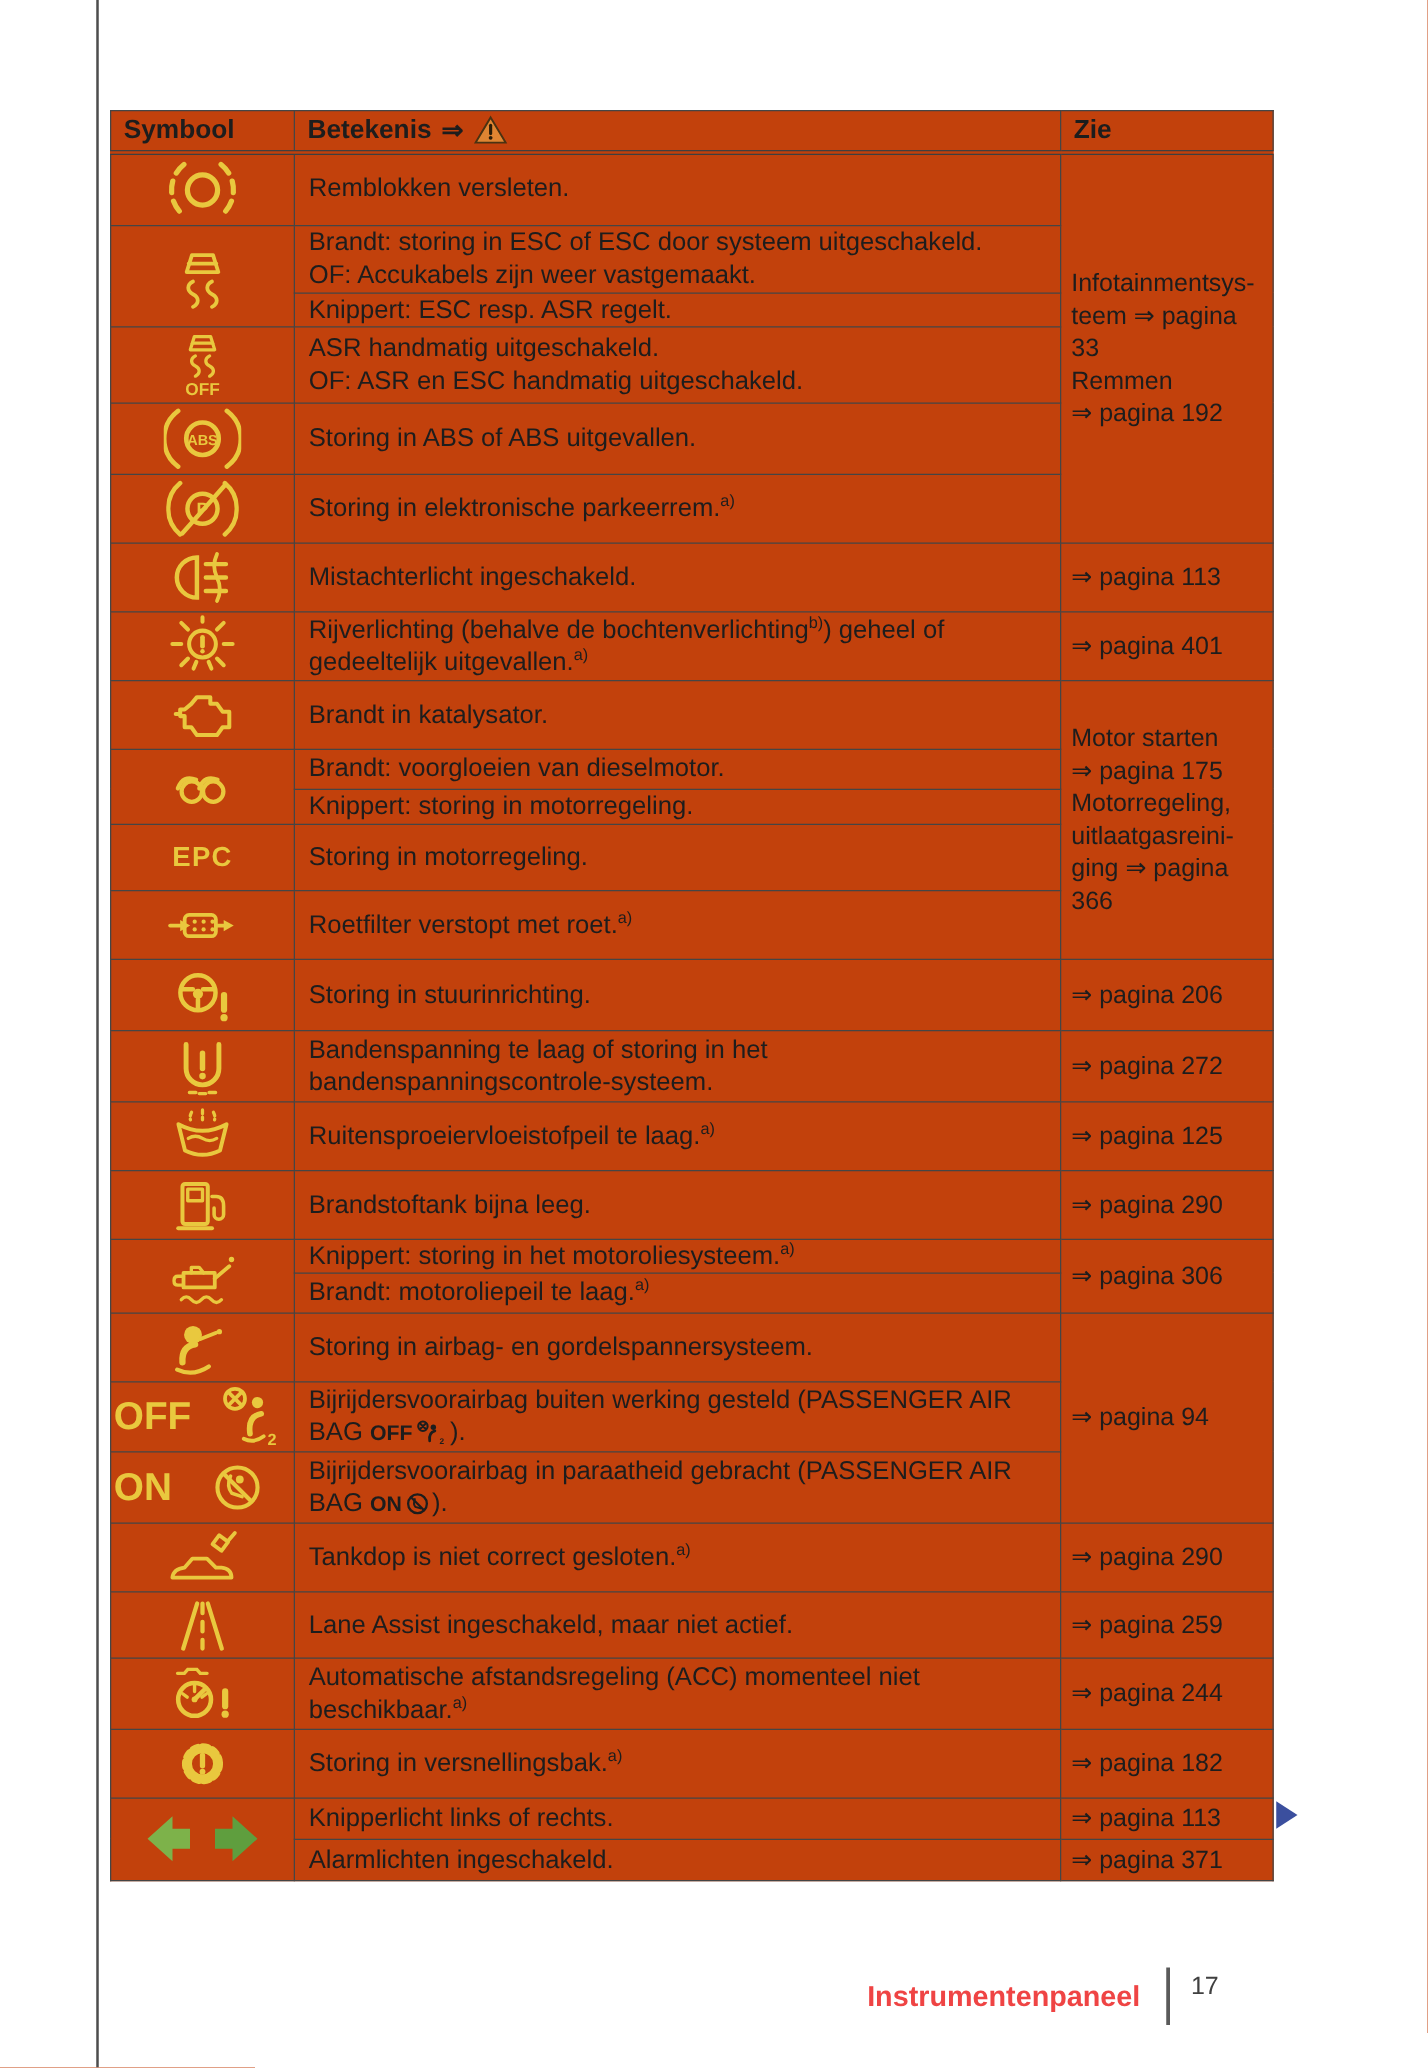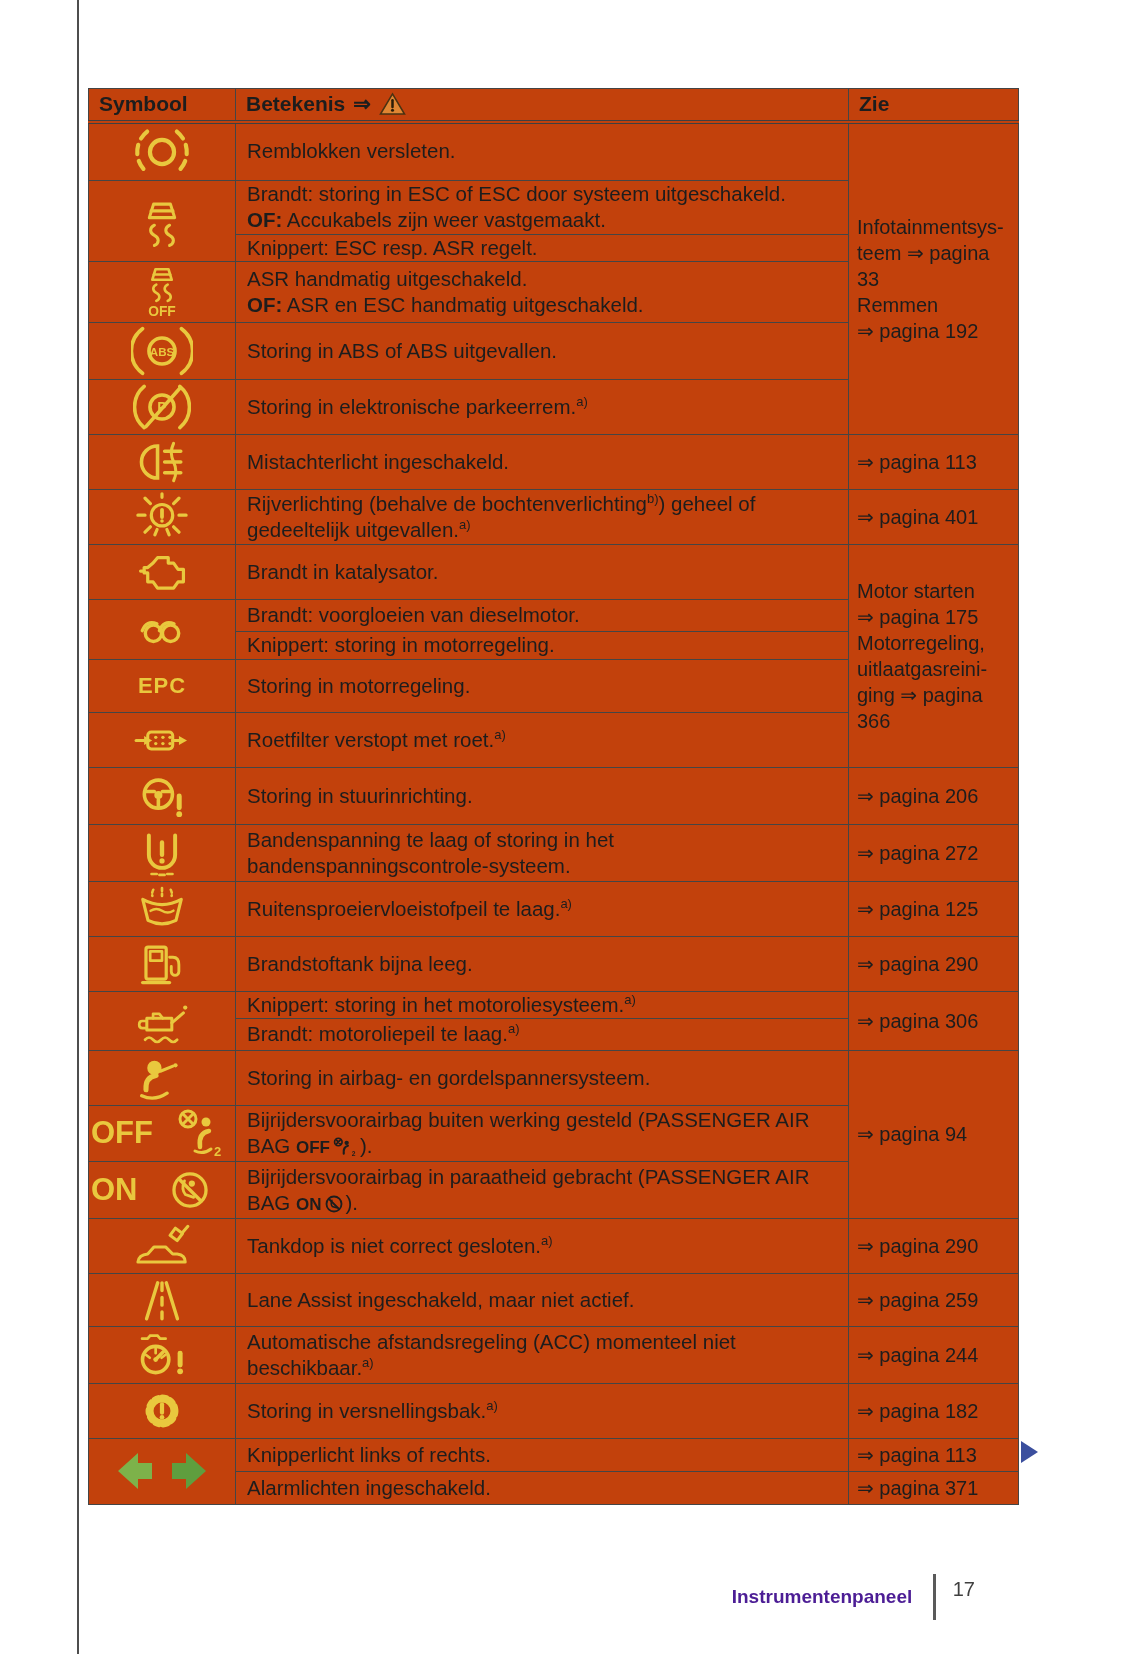--- a/index.html
+++ b/index.html
@@ -16,30 +16,30 @@
   .doc th{
     font-size:21px;font-weight:bold;text-align:left;padding:2px 10px;
     border-bottom:4px double #3f3f3f;vertical-align:middle;
   }
   .hdr-flex{display:flex;align-items:flex-start;gap:8px;}
   td.m{font-size:20.5px;padding:0 11px;line-height:1.28;vertical-align:middle;}
   td.see{font-size:20px;padding:3px 2px 3px 8px;line-height:1.3;vertical-align:middle;}
   td.sym{text-align:center;vertical-align:middle;color:#e9c83e;padding:2px;}
   td.sym svg{display:block;margin:0 auto;}
   sup{font-size:13px;line-height:0;}
-  b.kw{font-weight:bold;}
+  b.kw{font-weight:normal;}
   .epc-txt{font-size:22px;font-weight:bold;letter-spacing:1px;}
   .onoff{display:flex;align-items:center;justify-content:center;gap:9px;}
   .onoff .big{font-size:31px;font-weight:bold;letter-spacing:0;}
   .inl-kw{font-weight:bold;font-size:17px;}
   .inl-ic{display:inline-block;vertical-align:-4px;margin:0 2px;}
   .footer{
     position:absolute;top:1574px;right:167px;display:flex;align-items:center;
   }
-  .footer .ftitle{font-size:19px;font-weight:bold;color:#4c1d95;text-align:center;}
+  .footer .ftitle{font-size:23px;font-weight:bold;color:#ef4444;text-align:center;}
   .footer .fdiv{width:2.5px;height:46px;background:#5a5a5a;margin:0 17px 0 21px;}
   .footer .fpage{font-size:20px;color:#404040;align-self:flex-start;margin-top:4px;}
   .next-arrow{
     position:absolute;left:1021px;top:1441px;width:0;height:0;
     border-left:17px solid #3b4f9e;border-top:11px solid transparent;border-bottom:11px solid transparent;
   }
 </style>
 </head>
 <body>
 

